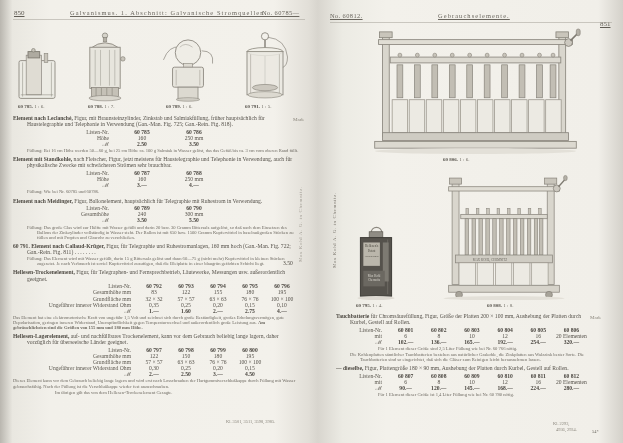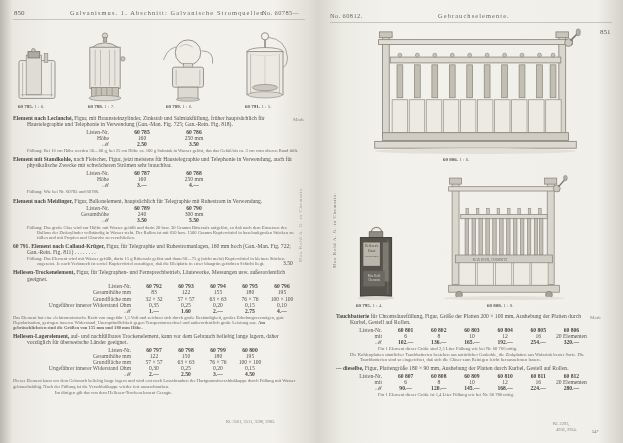--- a/index.html
+++ b/index.html
@@ -1,19 +1,19 @@
 <!DOCTYPE html>
 <html><head>
 <meta charset="utf-8">
 <style>
   html,body{margin:0;padding:0;}
   body{width:623px;height:443px;background:#cfccc6;font-family:"Liberation Serif","DejaVu Serif",serif;color:#56524b;-webkit-font-smoothing:antialiased;}
   .canvas{position:relative;width:623px;height:443px;overflow:hidden;
     background:linear-gradient(90deg,#b9b6af 0,#e9e7e0 2%,#f2f0ea 8%,#f3f1eb 44%,#e2dfd8 49.5%,#d8d5ce 51%,#ecebe4 55%,#f3f1eb 62%,#f1efe9 96%,#d4d1ca 100%);}
-  .abs{position:absolute;}
+  .abs{position:absolute;text-decoration:underline;}
   .hdr{font-size:6.4px;color:#6b675f;letter-spacing:.4px;white-space:nowrap;}
   .hdr.sp{letter-spacing:1.1px;}
   .pageno{font-size:7px;color:#5f5b53;}
   .rule{height:1px;background:#a8a49b;opacity:.55;}
   .txtcol{position:absolute;font-size:5.6px;line-height:6.2px;}
   .sec{margin-bottom:3px;}
   .para{margin:0;padding-left:14px;text-indent:-14px;}
   .lead{font-weight:bold;color:#4e4a43;}
   .small{font-size:4.6px;line-height:5.1px;color:#6e6a62;margin:1px 0 0 0;}
   .note{padding-left:24px;text-indent:-10px;}
@@ -270,21 +270,21 @@
       <p class="small cnote">Im übrigen gilt das von dem Hellesen-Trockenelement Gesagte.</p>
     </div>
   </div>
 
   <span class="mprice" style="left:283px;top:260px;font-weight:normal;">3.50</span>
   <span class="foot" style="left:226px;top:419px;">Kl. 3501, 3511, 3598, 3985.</span>
   <span class="vtext faint" style="left:298px;top:262px;">Max Kohl A. G. in Chemnitz.</span>
 
   <span class="abs hdr" style="left:330px;top:12px;">No. 60812.</span>
   <span class="abs hdr sp" style="left:438px;top:12px;">Gebrauchselemente.</span>
-  <span class="abs pageno" style="left:600px;top:28px;">851</span>
+  <span class="abs pageno" style="left:600px;top:20px;">851</span>
   <div class="abs rule" style="left:330px;top:22px;width:282px;"></div>
 
   <div class="abs" style="left:368px;top:28px;">
     <svg width="215" height="126" viewBox="0 0 220 130">
       <rect x="14" y="8" width="7" height="104" fill="#d9d6cd" stroke="#8d8980" stroke-width=".9"></rect>
       <rect x="196" y="8" width="7" height="104" fill="#d9d6cd" stroke="#8d8980" stroke-width=".9"></rect>
       <rect x="11" y="4" width="13" height="6" fill="#c9c5bb" stroke="#858178" stroke-width=".8"></rect>
       <rect x="193" y="4" width="13" height="6" fill="#c9c5bb" stroke="#858178" stroke-width=".8"></rect>
       <rect x="10" y="12" width="200" height="5" fill="#e0ddd4" stroke="#8d8980" stroke-width=".9"></rect>
       <circle cx="206" cy="15" r="4" fill="#ccc8bf" stroke="#7e7a71" stroke-width=".8"></circle>

